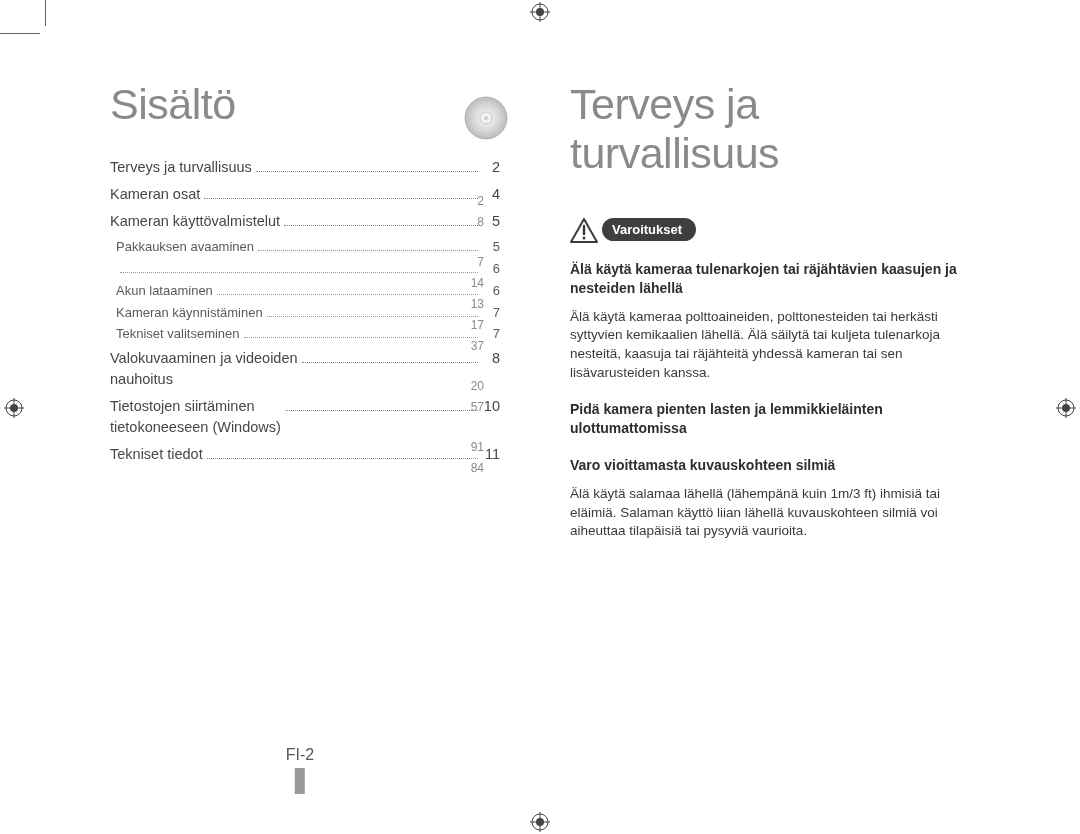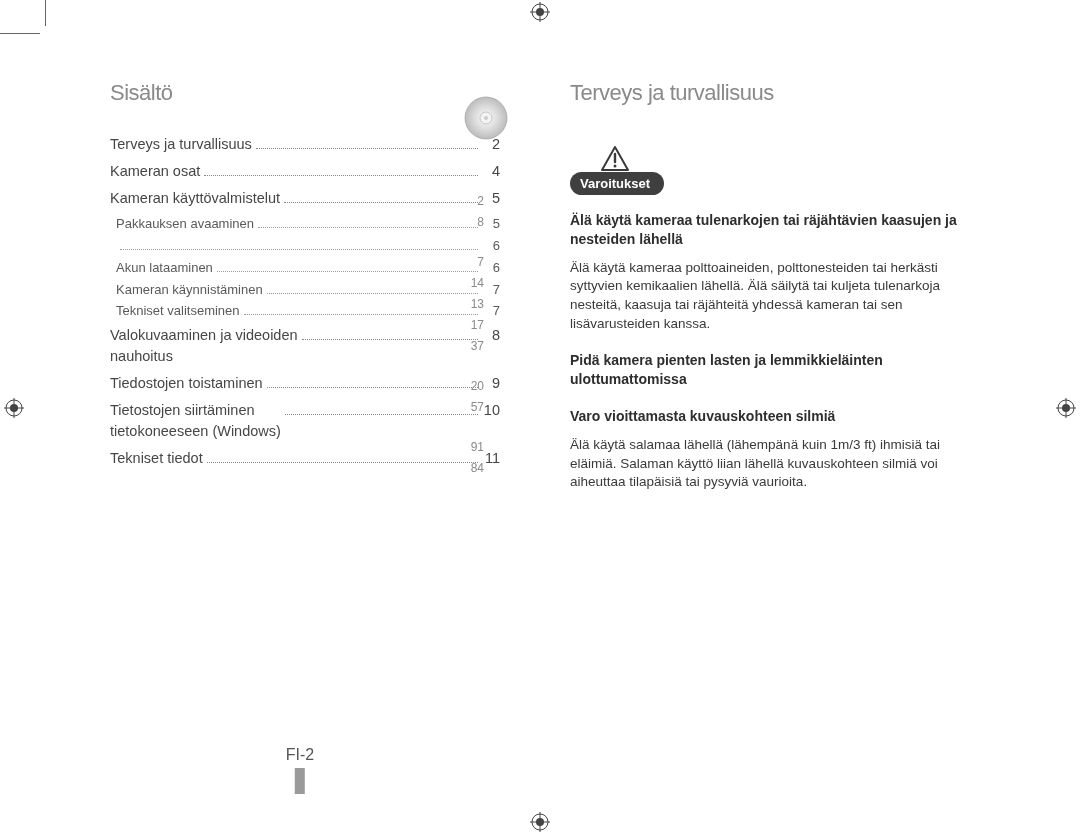--- a/index.html
+++ b/index.html
@@ -20,21 +20,21 @@
   .page {
     position: absolute;
     left: 60px; top: 30px;
     width: 960px; height: 774px;
     display: flex;
   }
   .col { width: 50%; padding: 50px 40px 20px 50px; position: relative; }
   .col.right { padding-left: 30px; padding-right: 60px; }
 
   h1 {
-    font-size: 22px;
+    font-size: 43px;
     font-weight: normal;
     color: #8a8a8a;
     margin-bottom: 28px;
     letter-spacing: -0.5px;
   }
   .col.right h1 { color: #8a8a8a; }
 
   .toc-line {
     display: flex;
     align-items: baseline;
@@ -72,23 +72,22 @@
     text-align: center;
   }
   .pagenum-bar {
     width: 10px; height: 26px;
     background: #9a9a9a;
     margin: 4px auto 0 auto;
   }
 
   .badge {
     display: inline-flex;
-    align-items: center;
+    align-items: flex-start;
     margin: 12px 0 16px 0;
-    flex-direction: column;
   }
   .badge-tri {
     width: 28px; height: 26px;
     margin-right: 4px;
   }
   .badge-tri svg { width:100%; height:100%; }
   .badge-pill {
     background: #3f3f3f;
     color: #fff;
     font-size: 13px;
@@ -224,25 +223,20 @@
             <span class="toc-label">Tekniset valitseminen</span>
             <span class="toc-dots"></span>
             <span class="toc-page">7</span>
           </div>
         </div>
         <div class="toc-line">
           <span class="toc-label">Valokuvaaminen ja videoiden
 nauhoitus</span>
           <span class="toc-dots"></span>
           <span class="toc-page">8</span>
-        </div>
-        <div class="toc-line">
-          <span class="toc-label">Tiedostojen toistaminen</span>
-          <span class="toc-dots"></span>
-          <span class="toc-page">9</span>
         </div>
         <div class="toc-line">
           <span class="toc-label">Tietostojen siirtäminen
 tietokoneeseen (Windows)</span>
           <span class="toc-dots"></span>
           <span class="toc-page">10</span>
         </div>
         <div class="toc-line">
           <span class="toc-label">Tekniset tiedot</span>
           <span class="toc-dots"></span>

